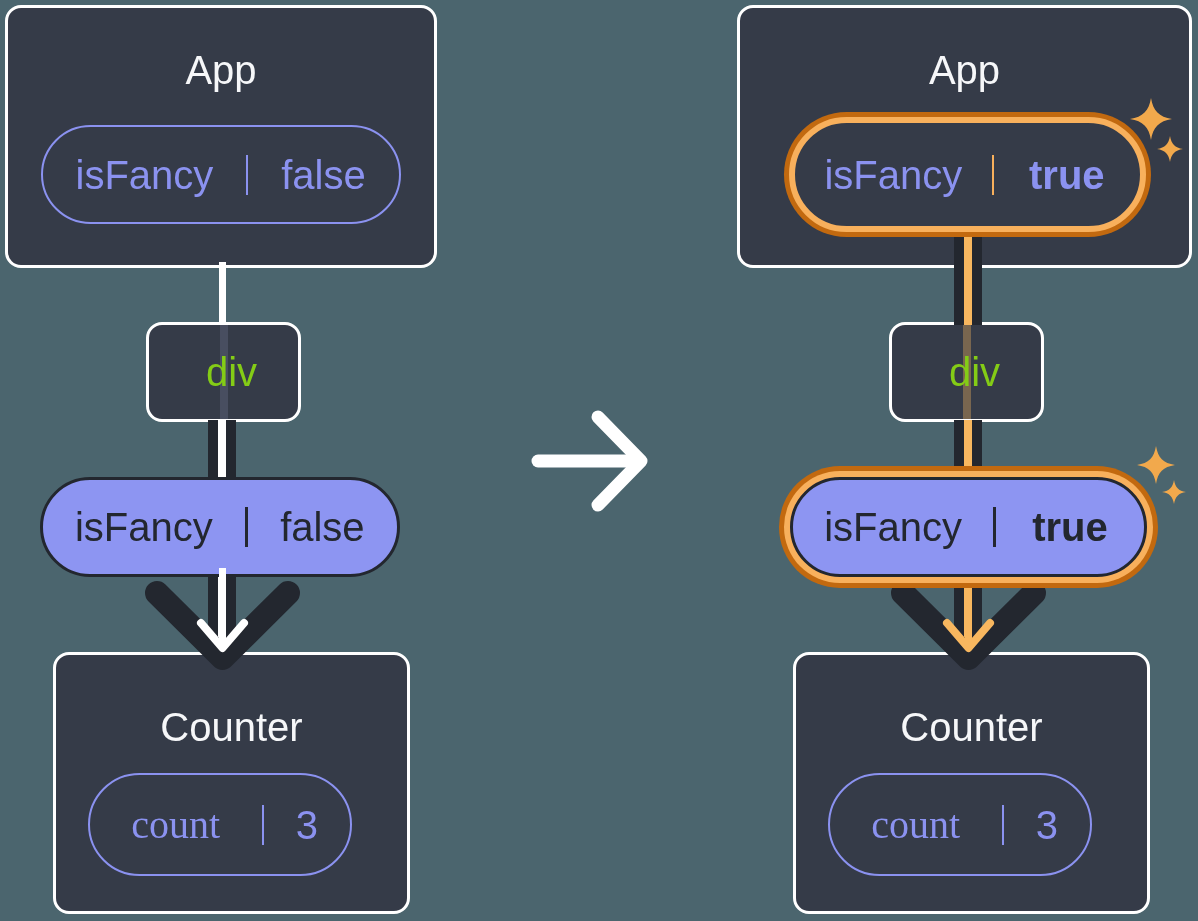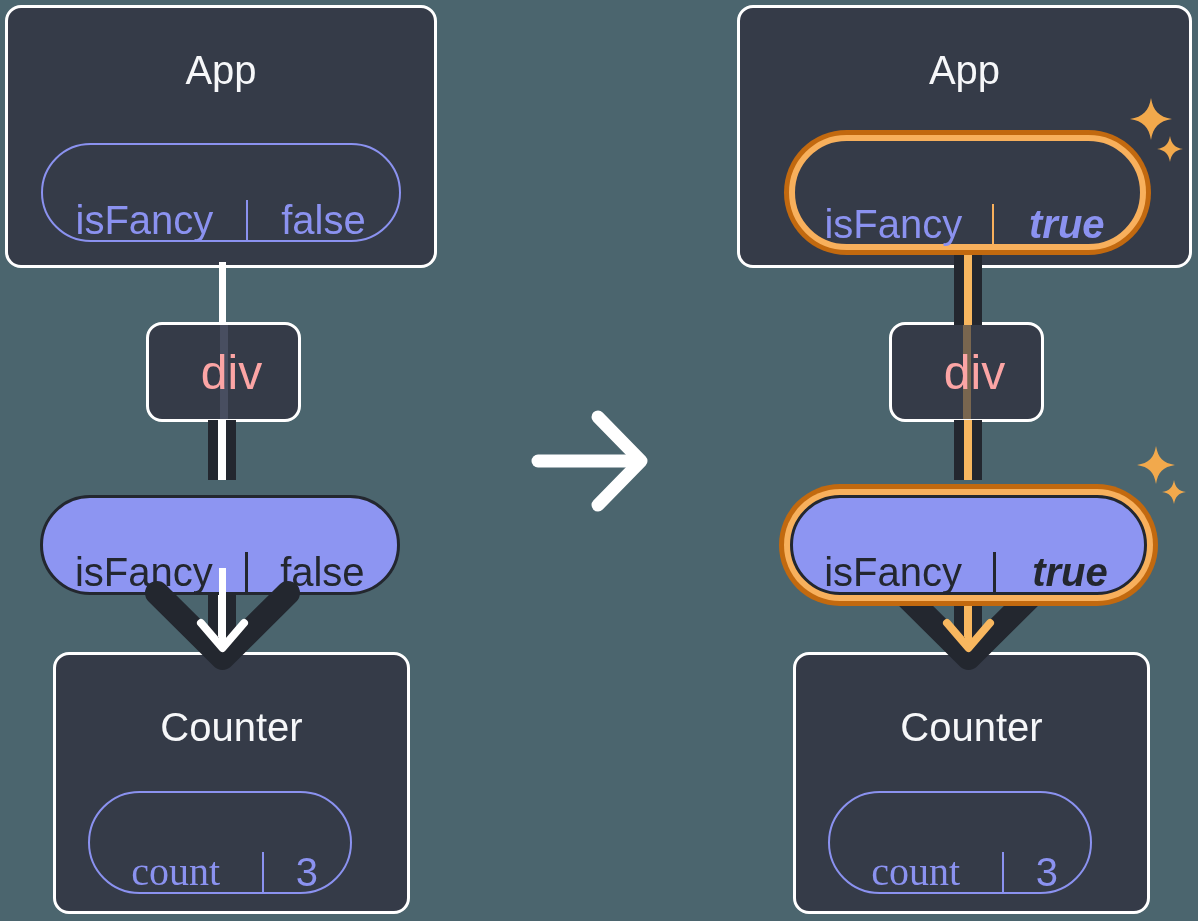--- a/index.html
+++ b/index.html
@@ -11,35 +11,35 @@
   .box{
     position:absolute;background:#353B48;border:3px solid #FFFFFF;
     border-radius:16px;z-index:1;
   }
   .box-title{
     position:absolute;left:0;right:0;top:42px;text-align:center;
     color:#F6F7F9;font-size:40px;line-height:1;z-index:2;
   }
   .center-label{
     position:absolute;inset:0;display:flex;align-items:center;justify-content:center;
-    color:#fca5a5;font-size:48px;z-index:2;padding-left:16px;
+    color:#84cc16;font-size:40px;z-index:2;padding-left:16px;
   }
   .ghost-line{
     position:absolute;top:0;bottom:0;left:50%;width:8px;transform:translateX(-50%);
     z-index:1;
   }
   .ghost-purple{background:rgba(168,174,222,0.17);}
   .ghost-orange{background:rgba(248,183,95,0.35);}
   .edge-white{position:absolute;width:7px;background:#FFFFFF;z-index:2;}
   .prop-line{position:absolute;width:28px;z-index:3;}
   .prop-line.center-white{background:linear-gradient(90deg,#23272F 0 36%,#FFFFFF 36% 64%,#23272F 64% 100%);}
   .prop-line.center-orange{background:linear-gradient(90deg,#23272F 0 36%,#F8B75F 36% 64%,#23272F 64% 100%);}
   .pill{
-    position:absolute;display:flex;align-items:flex-end;border-radius:60px;
-    font-size:40px;z-index:4;margin-top:18px;
+    position:absolute;display:flex;align-items:center;border-radius:60px;
+    font-size:40px;z-index:4;
   }
   .pill .cell{
     display:flex;align-items:center;justify-content:center;line-height:1;
   }
   .pill .cell.key{flex:0 0 57%;}
   .pill .cell.val{flex:1;}
   .pill.counter-pill .cell.key{flex:0 0 66%;font-family:Liberation Serif, serif;}
   .pill.outline{border:2.5px solid #8B92F0;color:#8B92F0;background:transparent;}
   .pill.outline .cell.val{border-left:2.5px solid #8B92F0;}
   .pill.filled{background:#8D95F2;border:3px solid #23272F;color:#23272F;}
@@ -47,21 +47,21 @@
   .pill.fancy-outline{
     border:6px solid #F8B05C;color:#8B92F0;background:#353B48;
     box-shadow:0 0 0 5px #C2690F;z-index:6;
   }
   .pill.fancy-outline .cell.val{border-left:2.5px solid #F8B05C;}
   .pill.fancy-filled{
     background:#8D95F2;border:3px solid #23272F;color:#23272F;
     box-shadow:0 0 0 6px #F8B05C,0 0 0 11px #C2690F;z-index:6;
   }
   .pill.fancy-filled .cell.val{border-left:3px solid #23272F;}
-  .pill .cell.em{font-weight:700;font-style:italic;}
+  .pill .cell.em{font-weight:700;}
   .arrow-svg{position:absolute;z-index:5;}
   .sparkle{position:absolute;z-index:8;}
 </style>
 </head>
 <body>
 
 <div class="stage">
 
   <div class="box" style="left:5px;top:5px;width:432px;height:263px;">
     <div class="box-title">App</div>

